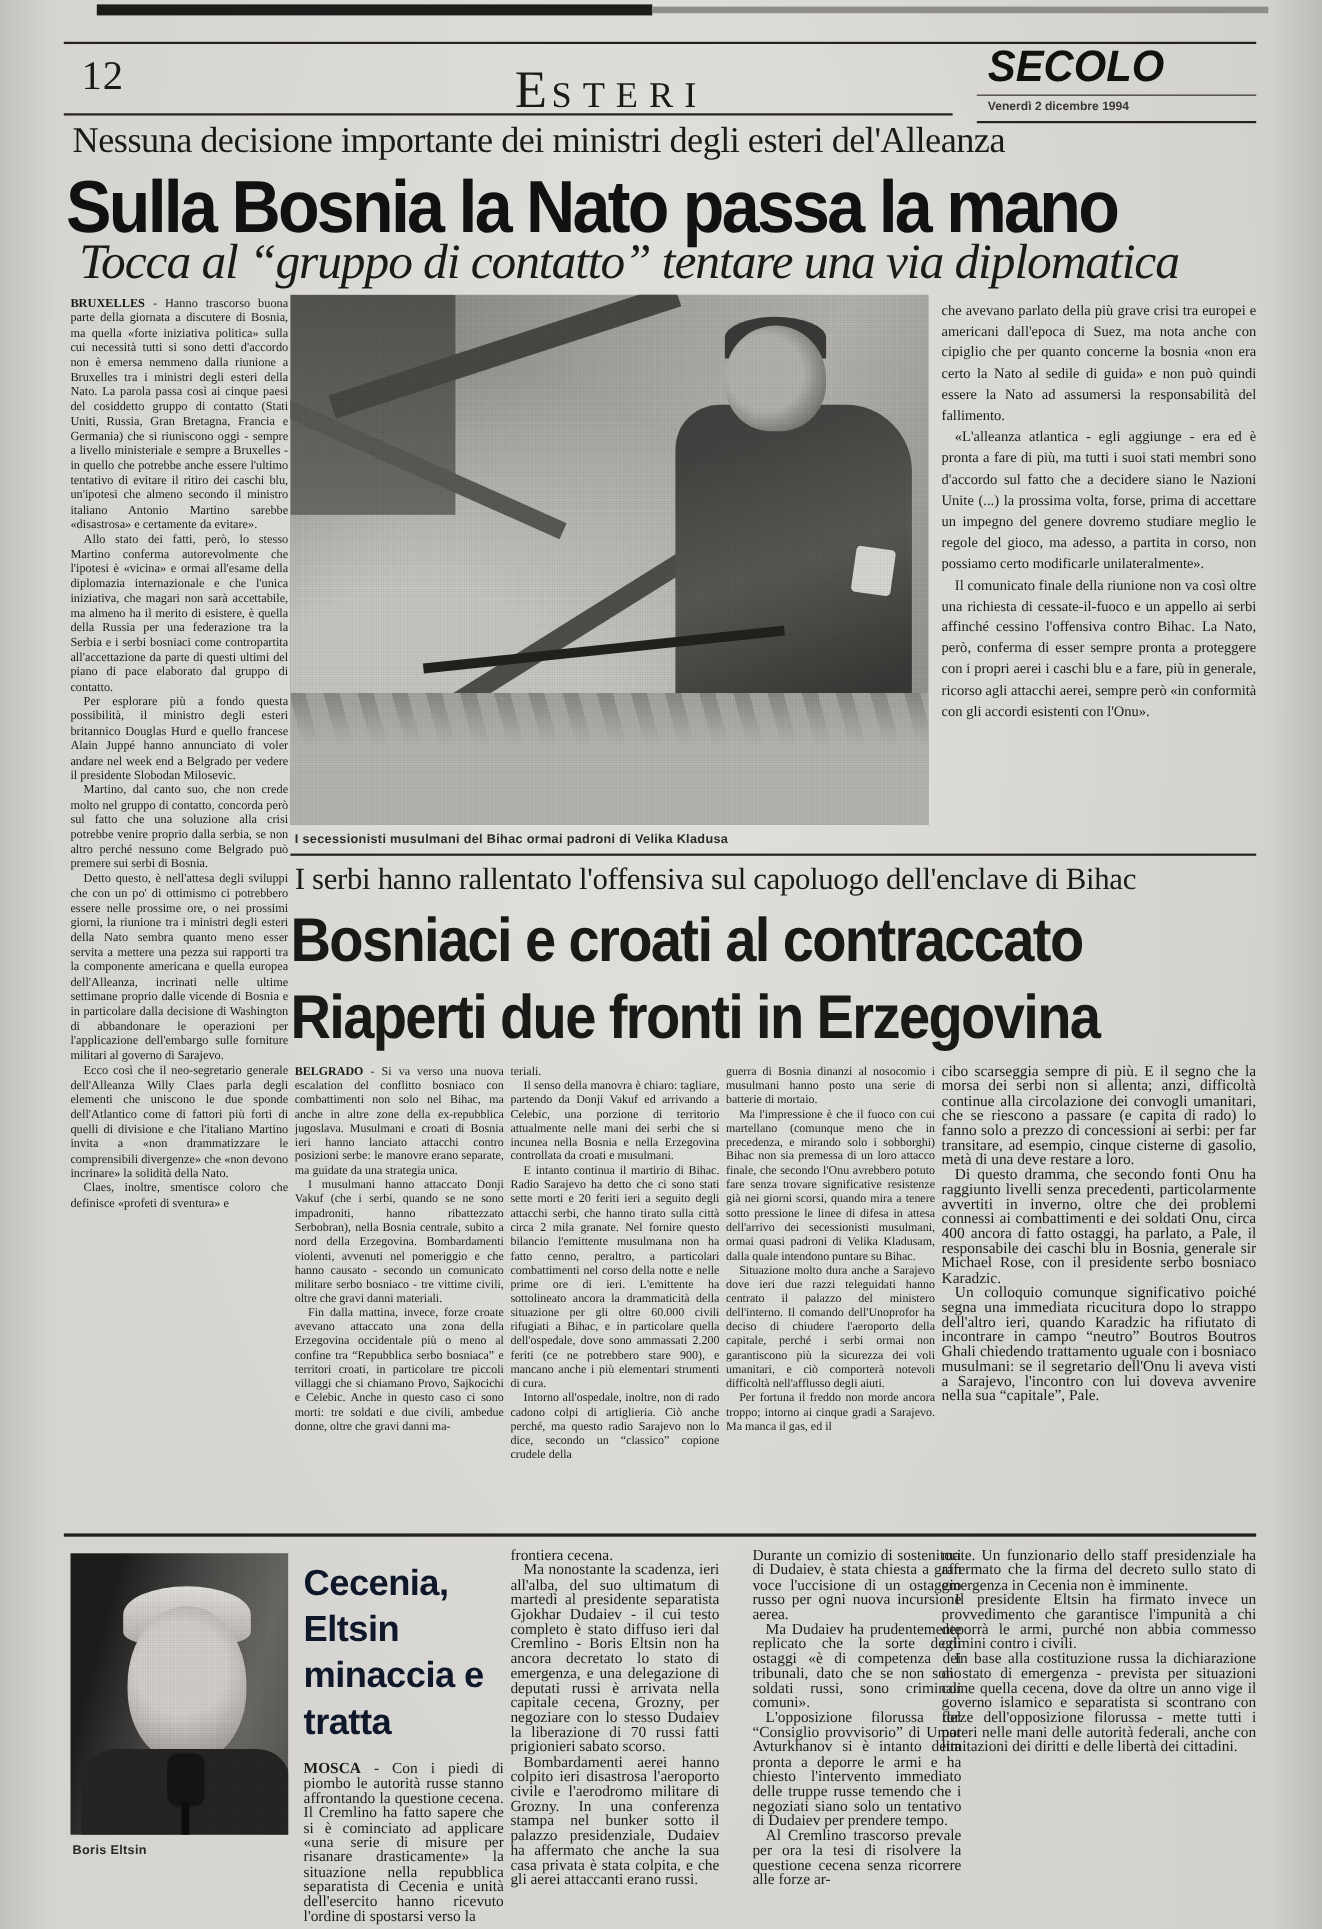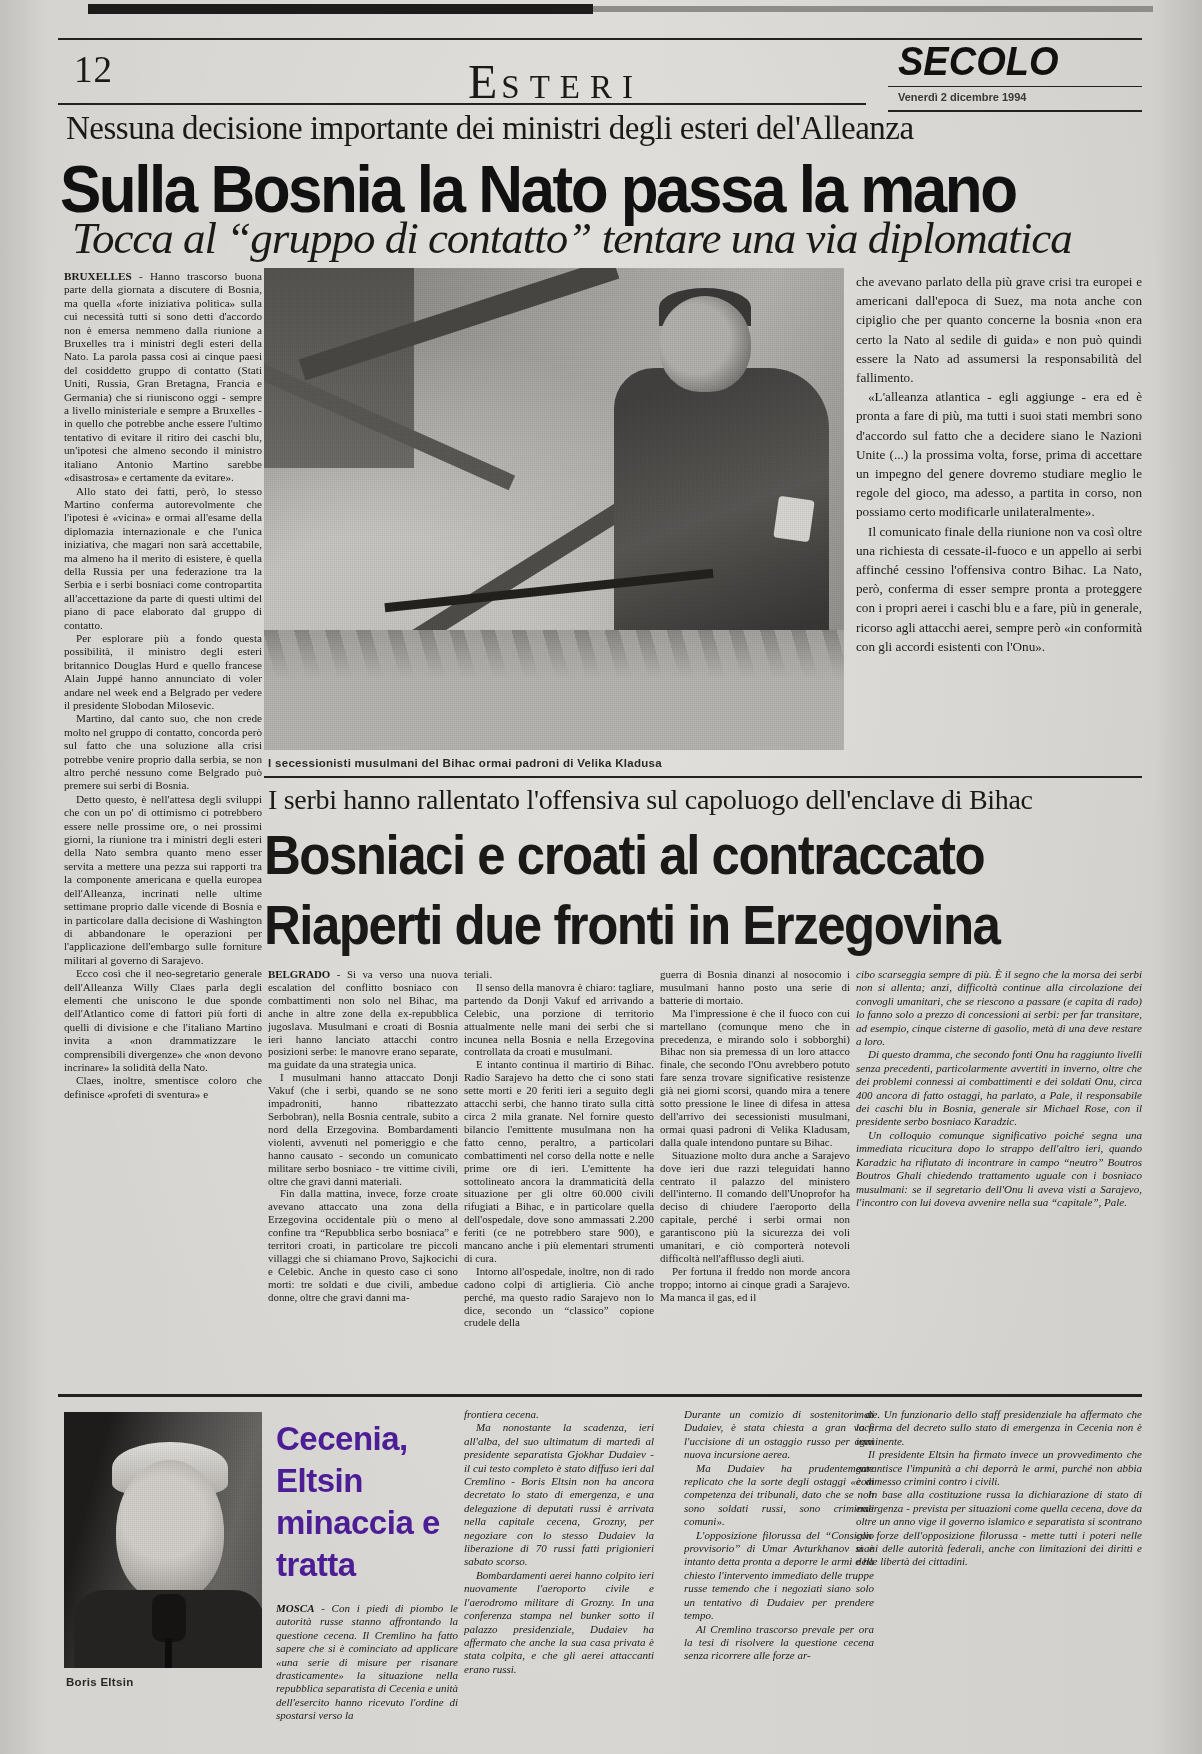--- a/index.html
+++ b/index.html
@@ -28,29 +28,29 @@
   .date-line{font-family:"Liberation Sans",sans-serif;font-size:11px;font-weight:bold;color:#3a3836;}
   
   .kicker1{font-size:33px;letter-spacing:-0.5px;white-space:nowrap;}
   .headline1{font-family:"Liberation Sans",sans-serif;font-weight:bold;font-size:62px;
     letter-spacing:-2.5px;white-space:nowrap;transform:scaleY(1.08);transform-origin:left top;color:#111;}
   .subhead1{font-style:italic;font-size:45px;letter-spacing:-1px;white-space:nowrap;color:#17161 5;}
   .kicker2{font-size:28px;letter-spacing:-0.3px;white-space:nowrap;}
   .headline2{font-family:"Liberation Sans",sans-serif;font-weight:bold;font-size:51px;
     letter-spacing:-1.5px;white-space:nowrap;transform:scaleY(1.1);transform-origin:left top;color:#1a1918;}
   .headline3{font-family:"Liberation Sans",sans-serif;font-weight:bold;font-size:33px;
-    line-height:42px;color:#4c1d95;letter-spacing:-0.5px;}
+    line-height:42px;color:#0f172a;letter-spacing:-0.5px;}
   
   .col{position:absolute;text-align:justify;overflow:hidden;}
   .col p{margin:0;}
   .col .para + .para{text-indent:12px;}
   .c-sm{font-size:11.2px;line-height:13.4px;}
   .c-md{font-size:10.9px;line-height:12.9px;}
   .c-lg{font-size:13.2px;line-height:19.2px;}
-  .c-w{font-size:11px;line-height:13.4px;font-style:italic;}
+  .c-w{font-size:14px;line-height:13.4px;}
   .lead strong{font-weight:bold;}
   
   .photo{position:absolute;overflow:hidden;background:#9a9894;}
   .ht{position:absolute;inset:0;opacity:.55;background:
     repeating-linear-gradient(0deg,rgba(0,0,0,.07) 0 1px,transparent 1px 2px),
     repeating-linear-gradient(90deg,rgba(0,0,0,.07) 0 1px,transparent 1px 2px);}
   .caption{font-family:"Liberation Sans",sans-serif;font-weight:bold;font-size:11.5px;color:#2a2927;letter-spacing:.3px;}
   
   .p1-bg{position:absolute;inset:0;background:
     radial-gradient(ellipse at 20% 85%, #c8c6c2 0 25%, transparent 60%),
@@ -181,21 +181,21 @@
 
 <div class="abs headline3" style="left:276px;top:1418px;width:180px;">Cecenia, Eltsin minaccia e tratta</div>
 
 <div class="col c-w" style="left:276px;top:1602px;width:182px;height:152px;">
   <p class="para lead"><strong>MOSCA</strong><span> - Con i piedi di piombo le autorità russe stanno affrontando la questione cecena. Il Cremlino ha fatto sapere che si è cominciato ad applicare «una serie di misure per risanare drasticamente» la situazione nella repubblica separatista di Cecenia e unità dell'esercito hanno ricevuto l'ordine di spostarsi verso la</span></p>
 </div>
 <div class="col c-w" style="left:464px;top:1408px;width:190px;height:346px;">
 
 <p class="para">frontiera cecena.</p>
     <p class="para">Ma nonostante la scadenza, ieri all'alba, del suo ultimatum di martedì al presidente separatista Gjokhar Dudaiev - il cui testo completo è stato diffuso ieri dal Cremlino - Boris Eltsin non ha ancora decretato lo stato di emergenza, e una delegazione di deputati russi è arrivata nella capitale cecena, Grozny, per negoziare con lo stesso Dudaiev la liberazione di 70 russi fatti prigionieri sabato scorso.</p>
-    <p class="para">Bombardamenti aerei hanno colpito ieri nuovamente l'aeroporto civile e l'aerodromo militare di Grozny. In una conferenza stampa nel bunker sotto il palazzo presidenziale, Dudaiev ha affermato che anche la sua casa privata è stata colpita, e che gli aerei attaccanti erano russi.</p>
+    <p class="para">Bombardamenti aerei hanno colpito ieri disastrosa l'aeroporto civile e l'aerodromo militare di Grozny. In una conferenza stampa nel bunker sotto il palazzo presidenziale, Dudaiev ha affermato che anche la sua casa privata è stata colpita, e che gli aerei attaccanti erano russi.</p>
   </div>
 <div class="col c-w" style="left:684px;top:1408px;width:190px;height:346px;">
 
 <p class="para">Durante un comizio di sostenitori di Dudaiev, è stata chiesta a gran voce l'uccisione di un ostaggio russo per ogni nuova incursione aerea.</p>
     <p class="para">Ma Dudaiev ha prudentemente replicato che la sorte degli ostaggi «è di competenza dei tribunali, dato che se non sono soldati russi, sono criminali comuni».</p>
     <p class="para">L'opposizione filorussa del “Consiglio provvisorio” di Umar Avturkhanov si è intanto detta pronta a deporre le armi e ha chiesto l'intervento immediato delle truppe russe temendo che i negoziati siano solo un tentativo di Dudaiev per prendere tempo.</p>
     <p class="para">Al Cremlino trascorso prevale per ora la tesi di risolvere la questione cecena senza ricorrere alle forze ar-</p>
   </div>
 <div class="col c-w" style="left:856px;top:1408px;width:286px;height:346px;">
 

